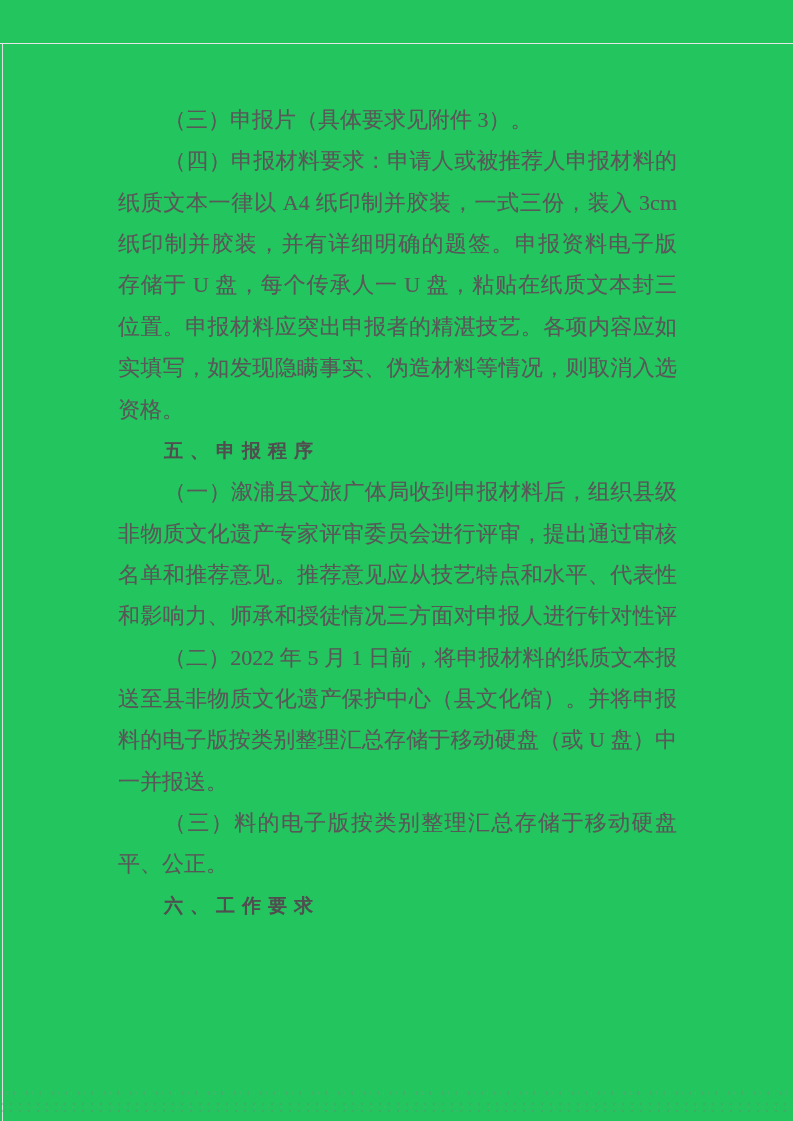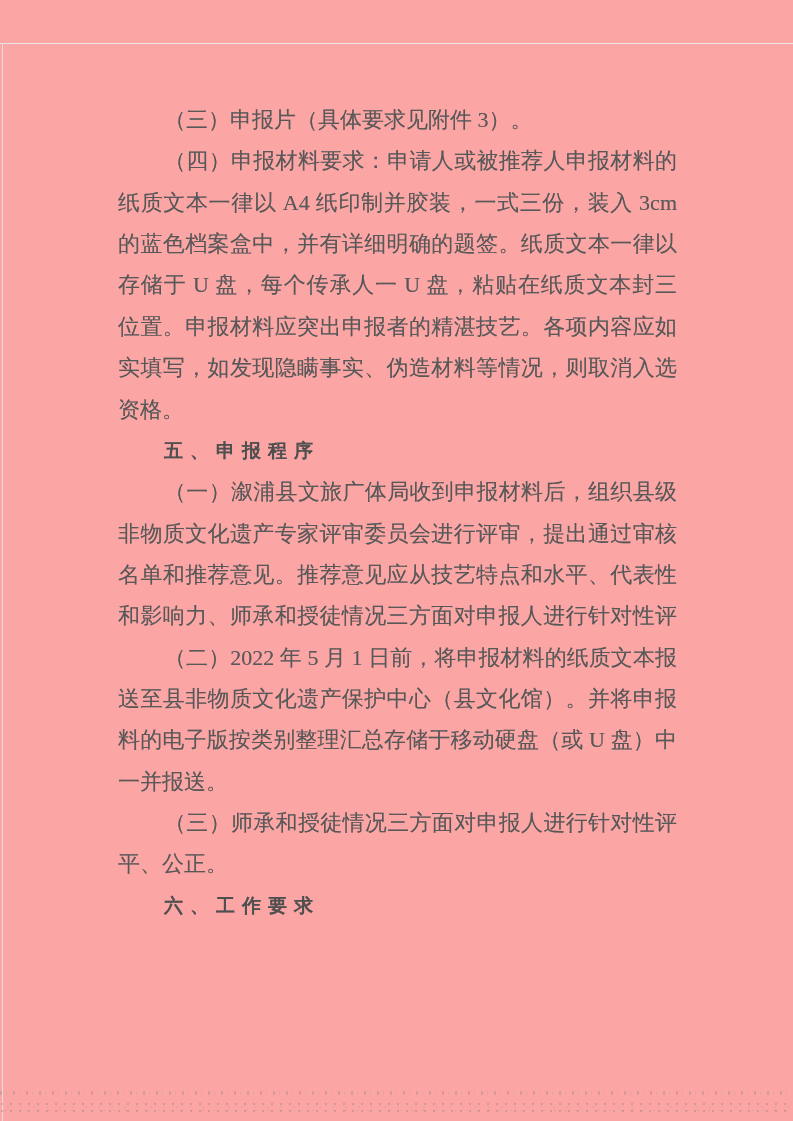--- a/index.html
+++ b/index.html
@@ -4,21 +4,21 @@
 <style>
   html, body {
     margin: 0;
     padding: 0;
     background: #ffffff;
   }
   .page {
     position: relative;
     width: 793px;
     height: 1121px;
-    background: #fca5a5;
+    background: #22c55e;
     overflow: hidden;
     font-family: "Liberation Serif", "DejaVu Serif", serif;
   }
   
   .scan-top-line {
     position: absolute;
     left: 0; top: 43px;
     width: 793px; height: 1px;
     background: #e7e7e7;
   }
@@ -80,34 +80,34 @@
 <body>
 
 <div class="page">
   <div class="scan-top-line"></div>
   <div class="scan-left-line"></div>
 
   <div class="textcol">
     <div class="line indent">（三）申报片（具体要求见附件 3）。</div>
     <div class="line indent full">（四）申报材料要求：申请人或被推荐人申报材料的</div>
     <div class="line full">纸质文本一律以 A4 纸印制并胶装，一式三份，装入 3cm 厚</div>
-    <div class="line full">的蓝色档案盒中，并有详细明确的题签。纸质文本一律以</div>
+    <div class="line full">纸印制并胶装，并有详细明确的题签。申报资料电子版</div>
     <div class="line full">存储于 U 盘，每个传承人一 U 盘，粘贴在纸质文本封三的</div>
     <div class="line full">位置。申报材料应突出申报者的精湛技艺。各项内容应如</div>
     <div class="line full">实填写，如发现隐瞒事实、伪造材料等情况，则取消入选</div>
     <div class="line">资格。</div>
     <div class="line indent head">五、申报程序</div>
     <div class="line indent full">（一）溆浦县文旅广体局收到申报材料后，组织县级</div>
     <div class="line full">非物质文化遗产专家评审委员会进行评审，提出通过审核</div>
     <div class="line full">名单和推荐意见。推荐意见应从技艺特点和水平、代表性</div>
     <div class="line full">和影响力、师承和授徒情况三方面对申报人进行针对性评</div>
     <div class="line indent full">（二）2022 年 5 月 1 日前，将申报材料的纸质文本报</div>
     <div class="line full">送至县非物质文化遗产保护中心（县文化馆）。并将申报材</div>
     <div class="line full">料的电子版按类别整理汇总存储于移动硬盘（或 U 盘）中</div>
     <div class="line">一并报送。</div>
-    <div class="line indent full">（三）师承和授徒情况三方面对申报人进行针对性评</div>
+    <div class="line indent full">（三）料的电子版按类别整理汇总存储于移动硬盘</div>
     <div class="line">平、公正。</div>
     <div class="line indent head">六、工作要求</div>
   </div>
 
   <div class="scan-noise-a"></div>
   <div class="scan-noise-b"></div>
 </div>
 
 </body></html>

